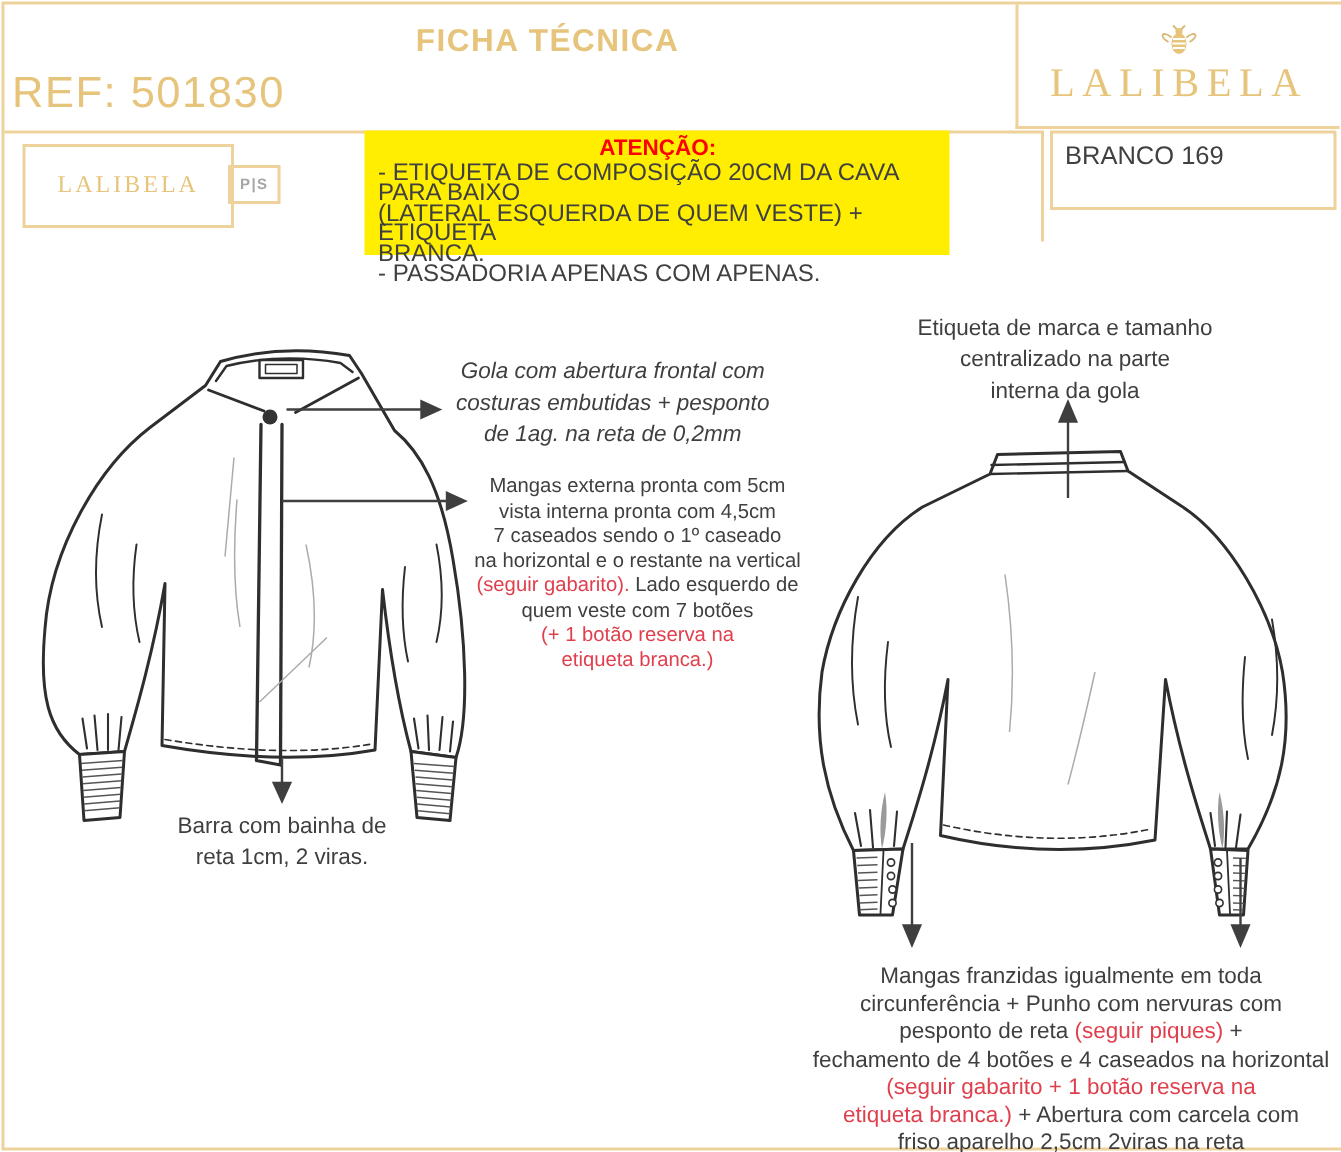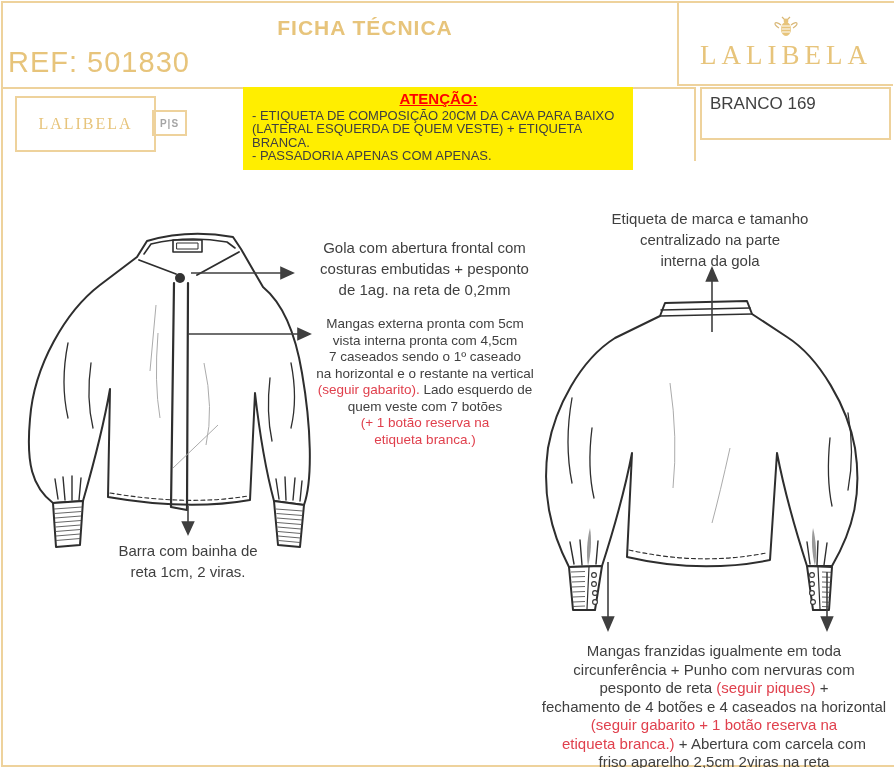--- a/index.html
+++ b/index.html
@@ -21,22 +21,22 @@
   .wordmark{font-family:"Liberation Serif",serif;color:var(--gold);font-size:27px;letter-spacing:5px;}
   .tag-box{left:15px;top:96px;width:137px;height:52px;border:2px solid var(--border-gold);
            display:flex;align-items:center;justify-content:center;}
   .tag-word{font-family:"Liberation Serif",serif;color:var(--gold);font-size:16px;letter-spacing:2px;}
   .size-tab{left:152px;top:110px;width:31px;height:22px;border:2px solid var(--border-gold);
             display:flex;align-items:center;justify-content:center;font-size:10px;font-weight:bold;
             color:#a5a5a5;letter-spacing:1px;}
   .attention{left:243px;top:87px;width:390px;height:83px;background:var(--yellow);
              padding:3px 8px 0 9px;box-sizing:border-box;}
   .attention-title{text-align:center;color:var(--red);font-weight:bold;font-size:15px;
-                   text-decoration:underline;margin-bottom:2px;}
-  .attention-body{font-size:13px;line-height:13.4px;color:#404040;}
+                   margin-bottom:2px;}
+  .attention-body{font-size:16px;line-height:13.4px;color:#404040;}
   .thread-box{left:700px;top:87px;width:191px;height:53px;border:2px solid var(--border-gold);
               box-sizing:border-box;padding:3px 0 0 8px;}
   .thread-label{color:var(--red);font-weight:bold;font-size:15px;text-decoration:underline;}
   .thread-value{color:#404040;font-size:17px;margin-top:2px;}
   .note{position:absolute;text-align:center;color:var(--text);font-size:15px;line-height:21px;z-index:5;}
   .note-small{font-size:13.5px;line-height:16.5px;}
   .note-sleeves{font-size:15px;line-height:18.5px;}
   .seg-red{color:var(--annotation-red);}
   svg{display:block;}
   .sketch{position:absolute;z-index:1;}
@@ -198,21 +198,21 @@
         <polygon points="188,534 182.5,522 193.5,522"></polygon>
       <path d="M712,332 V281" fill="none"></path>
         <polygon points="712,268 706.5,281 717.5,281"></polygon>
       <path d="M608,562 V617" fill="none"></path>
         <polygon points="608,630 602.5,617 613.5,617"></polygon>
       <path d="M827,572 V617" fill="none"></path>
         <polygon points="827,630 821.5,617 832.5,617"></polygon>
     </g>
   </svg>
 
-  <div class="note" style="left:312px;top:237px;width:225px;">
+  <div class="note" style="left:296px;top:237px;width:225px;font-style:italic;">
       <div><span>Gola com abertura frontal com</span></div>
       <div><span>costuras embutidas + pesponto</span></div>
       <div><span>de 1ag. na reta de 0,2mm</span></div>
     </div>
   <div class="note note-small" style="left:305px;top:316px;width:240px;">
       <div><span>Mangas externa pronta com 5cm</span></div>
       <div><span>vista interna pronta com 4,5cm</span></div>
       <div><span>7 caseados sendo o 1º caseado</span></div>
       <div><span>na horizontal e o restante na vertical</span></div>
       <div><span class="seg-red">(seguir gabarito).</span><span> Lado esquerdo de</span></div>

